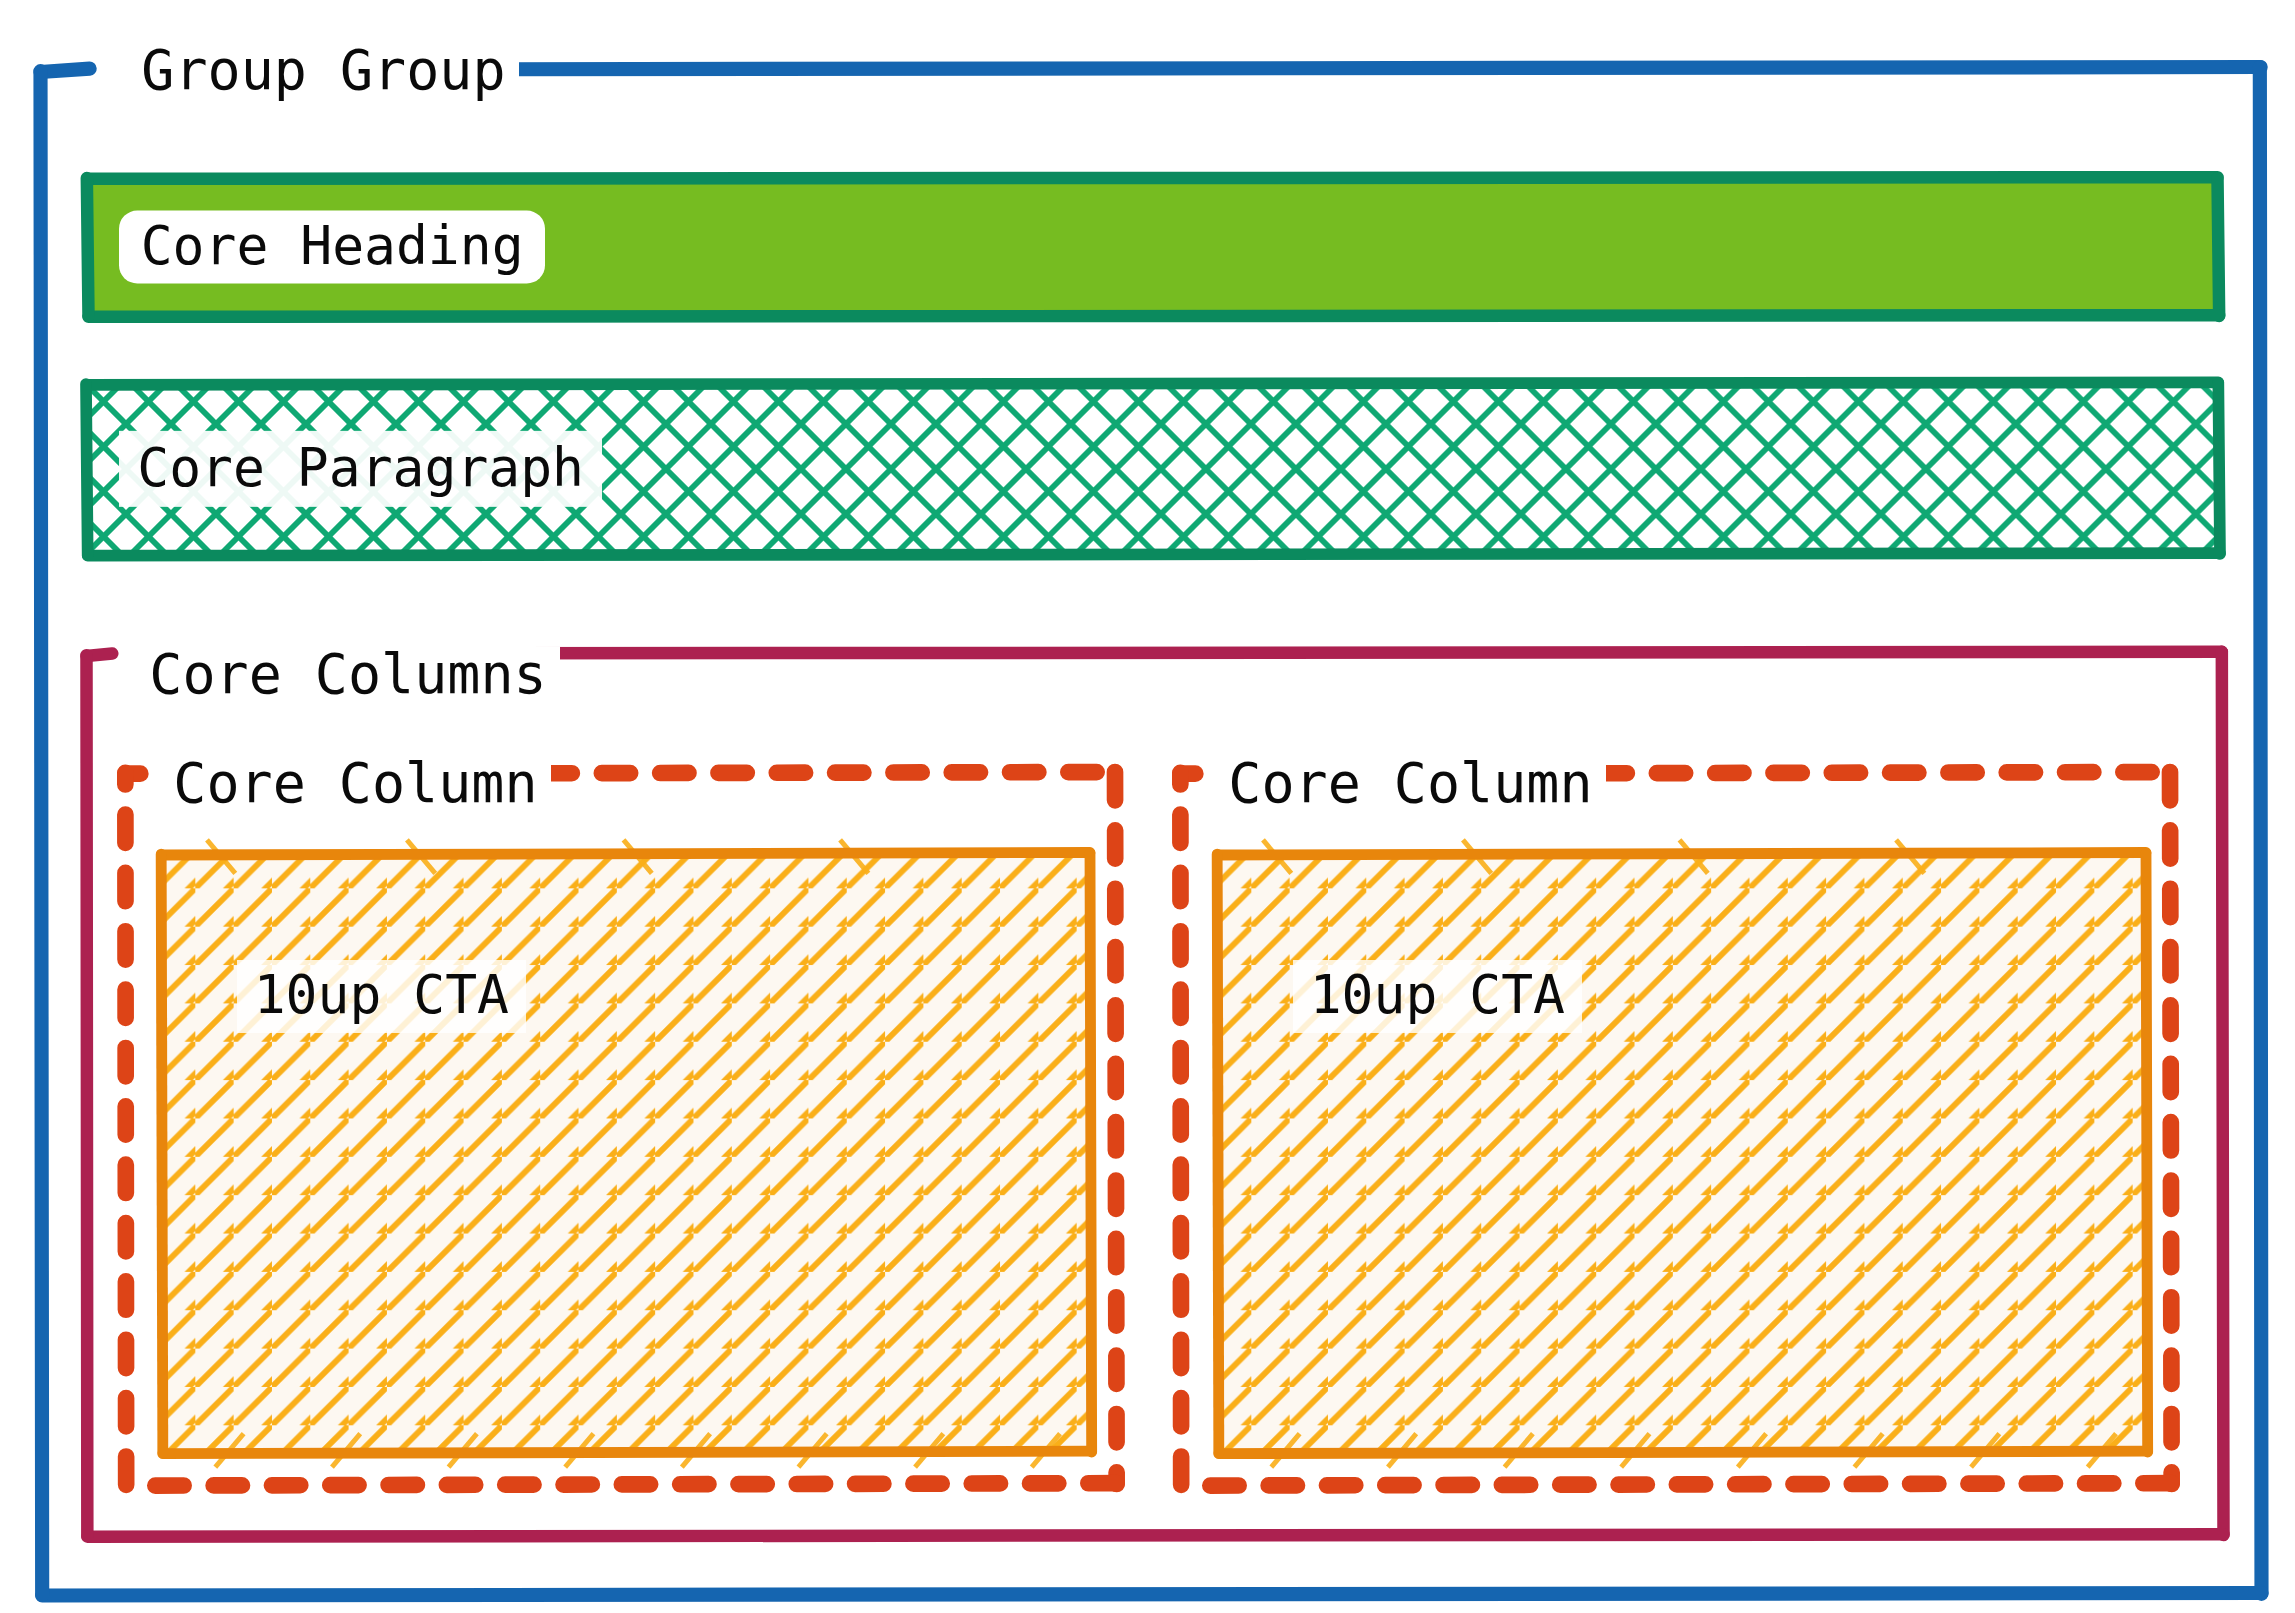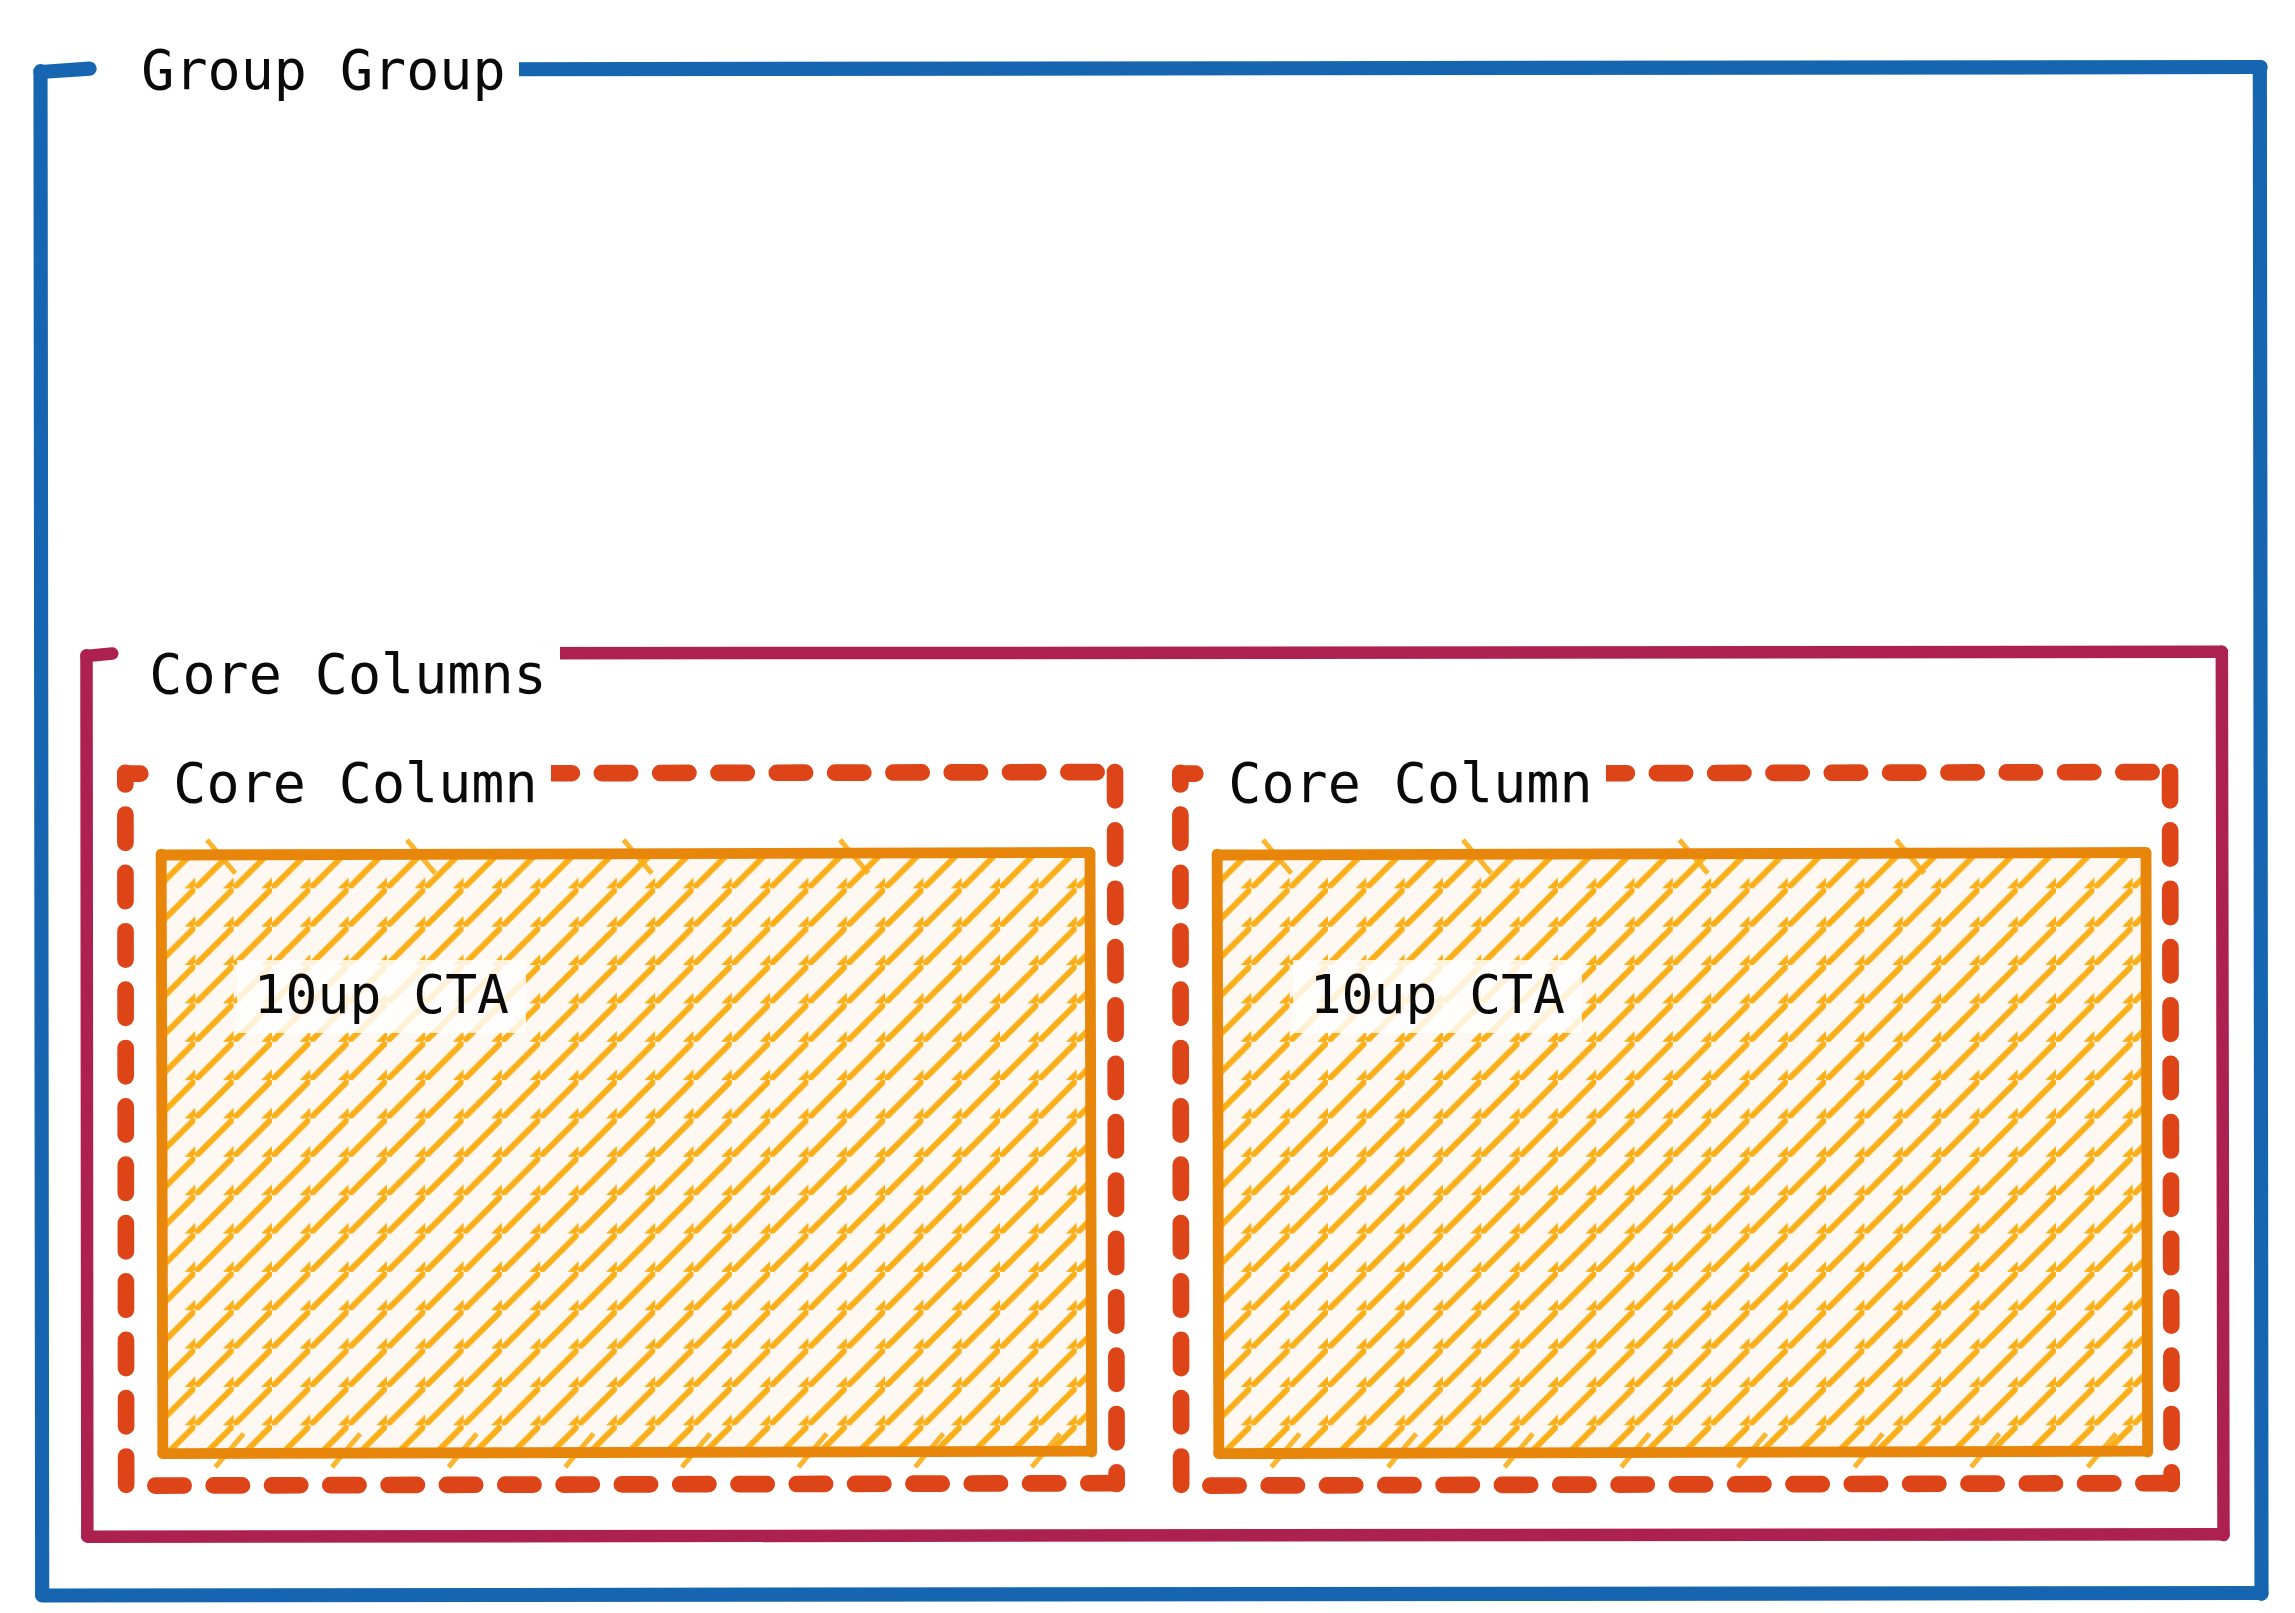--- a/index.html
+++ b/index.html
@@ -210,21 +210,47 @@
 
       <path d="M2667 18 L 2669 1850" stroke="#1565B0" stroke-width="17" fill="none" stroke-linecap="round"></path>
 
       <path d="M2669 1849 L 5 1852" stroke="#1565B0" stroke-width="17" fill="none" stroke-linecap="round"></path>
 
       <path d="M5 1851 L 3 23" stroke="#1565B0" stroke-width="17" fill="none" stroke-linecap="round"></path>
     </svg>
     <div class="frame-label" id="core-group-label">Group Group</div>
   </div>
 
-
+  <div id="core-heading">
+    <svg class="heading-svg" viewBox="0 0 2573 178" preserveAspectRatio="none">
+      <rect x="8" y="8" width="2557" height="162" fill="#76BC21"></rect>
+      <path d="M8 7 L 2564 5" stroke="#0B8A5E" stroke-width="15" fill="none" stroke-linecap="round"></path>
+      <path d="M2564 6 L 2566 172" stroke="#0B8A5E" stroke-width="15" fill="none" stroke-linecap="round"></path>
+      <path d="M2566 171 L 9 173" stroke="#0B8A5E" stroke-width="15" fill="none" stroke-linecap="round"></path>
+      <path d="M9 172 L 7 6" stroke="#0B8A5E" stroke-width="15" fill="none" stroke-linecap="round"></path>
+    </svg>
+    <div id="core-heading-label">Core Heading</div>
+  </div>
+
+  <div id="core-paragraph">
+    <svg class="para-svg" viewBox="0 0 2573 216" preserveAspectRatio="none">
+      <defs>
+        <pattern id="xhatch" width="54" height="54" patternUnits="userSpaceOnUse">
+          <path d="M-6 6 L 6 -6 M0 54 L 54 0 M48 60 L 60 48" stroke="#0FA873" stroke-width="7"></path>
+          <path d="M-6 48 L 6 60 M0 0 L 54 54 M48 -6 L 60 6" stroke="#0FA873" stroke-width="7"></path>
+        </pattern>
+      </defs>
+      <rect x="8" y="8" width="2557" height="200" fill="url(#xhatch)"></rect>
+      <path d="M7 7 L 2565 4" stroke="#0B8A5E" stroke-width="14" fill="none" stroke-linecap="round"></path>
+      <path d="M2565 5 L 2567 210" stroke="#0B8A5E" stroke-width="14" fill="none" stroke-linecap="round"></path>
+      <path d="M2567 209 L 8 212" stroke="#0B8A5E" stroke-width="14" fill="none" stroke-linecap="round"></path>
+      <path d="M8 211 L 6 6" stroke="#0B8A5E" stroke-width="14" fill="none" stroke-linecap="round"></path>
+    </svg>
+    <div id="core-paragraph-label">Core Paragraph</div>
+  </div>
 
   <div class="frame" id="core-columns">
     <svg class="frame-svg" viewBox="0 0 2571 1073" preserveAspectRatio="none">
       <path d="M3 12 L 34 9" stroke="#AC2150" stroke-width="15" fill="none" stroke-linecap="round"></path>
       <path d="M300 9 L 2566 7" stroke="#AC2150" stroke-width="15" fill="none" stroke-linecap="round"></path>
       <path d="M2566 7 L 2568 1067" stroke="#AC2150" stroke-width="15" fill="none" stroke-linecap="round"></path>
       <path d="M2568 1066 L 4 1069" stroke="#AC2150" stroke-width="15" fill="none" stroke-linecap="round"></path>
       <path d="M4 1068 L 3 11" stroke="#AC2150" stroke-width="15" fill="none" stroke-linecap="round"></path>
     </svg>
     <div class="frame-label" id="core-columns-label">Core Columns</div>

